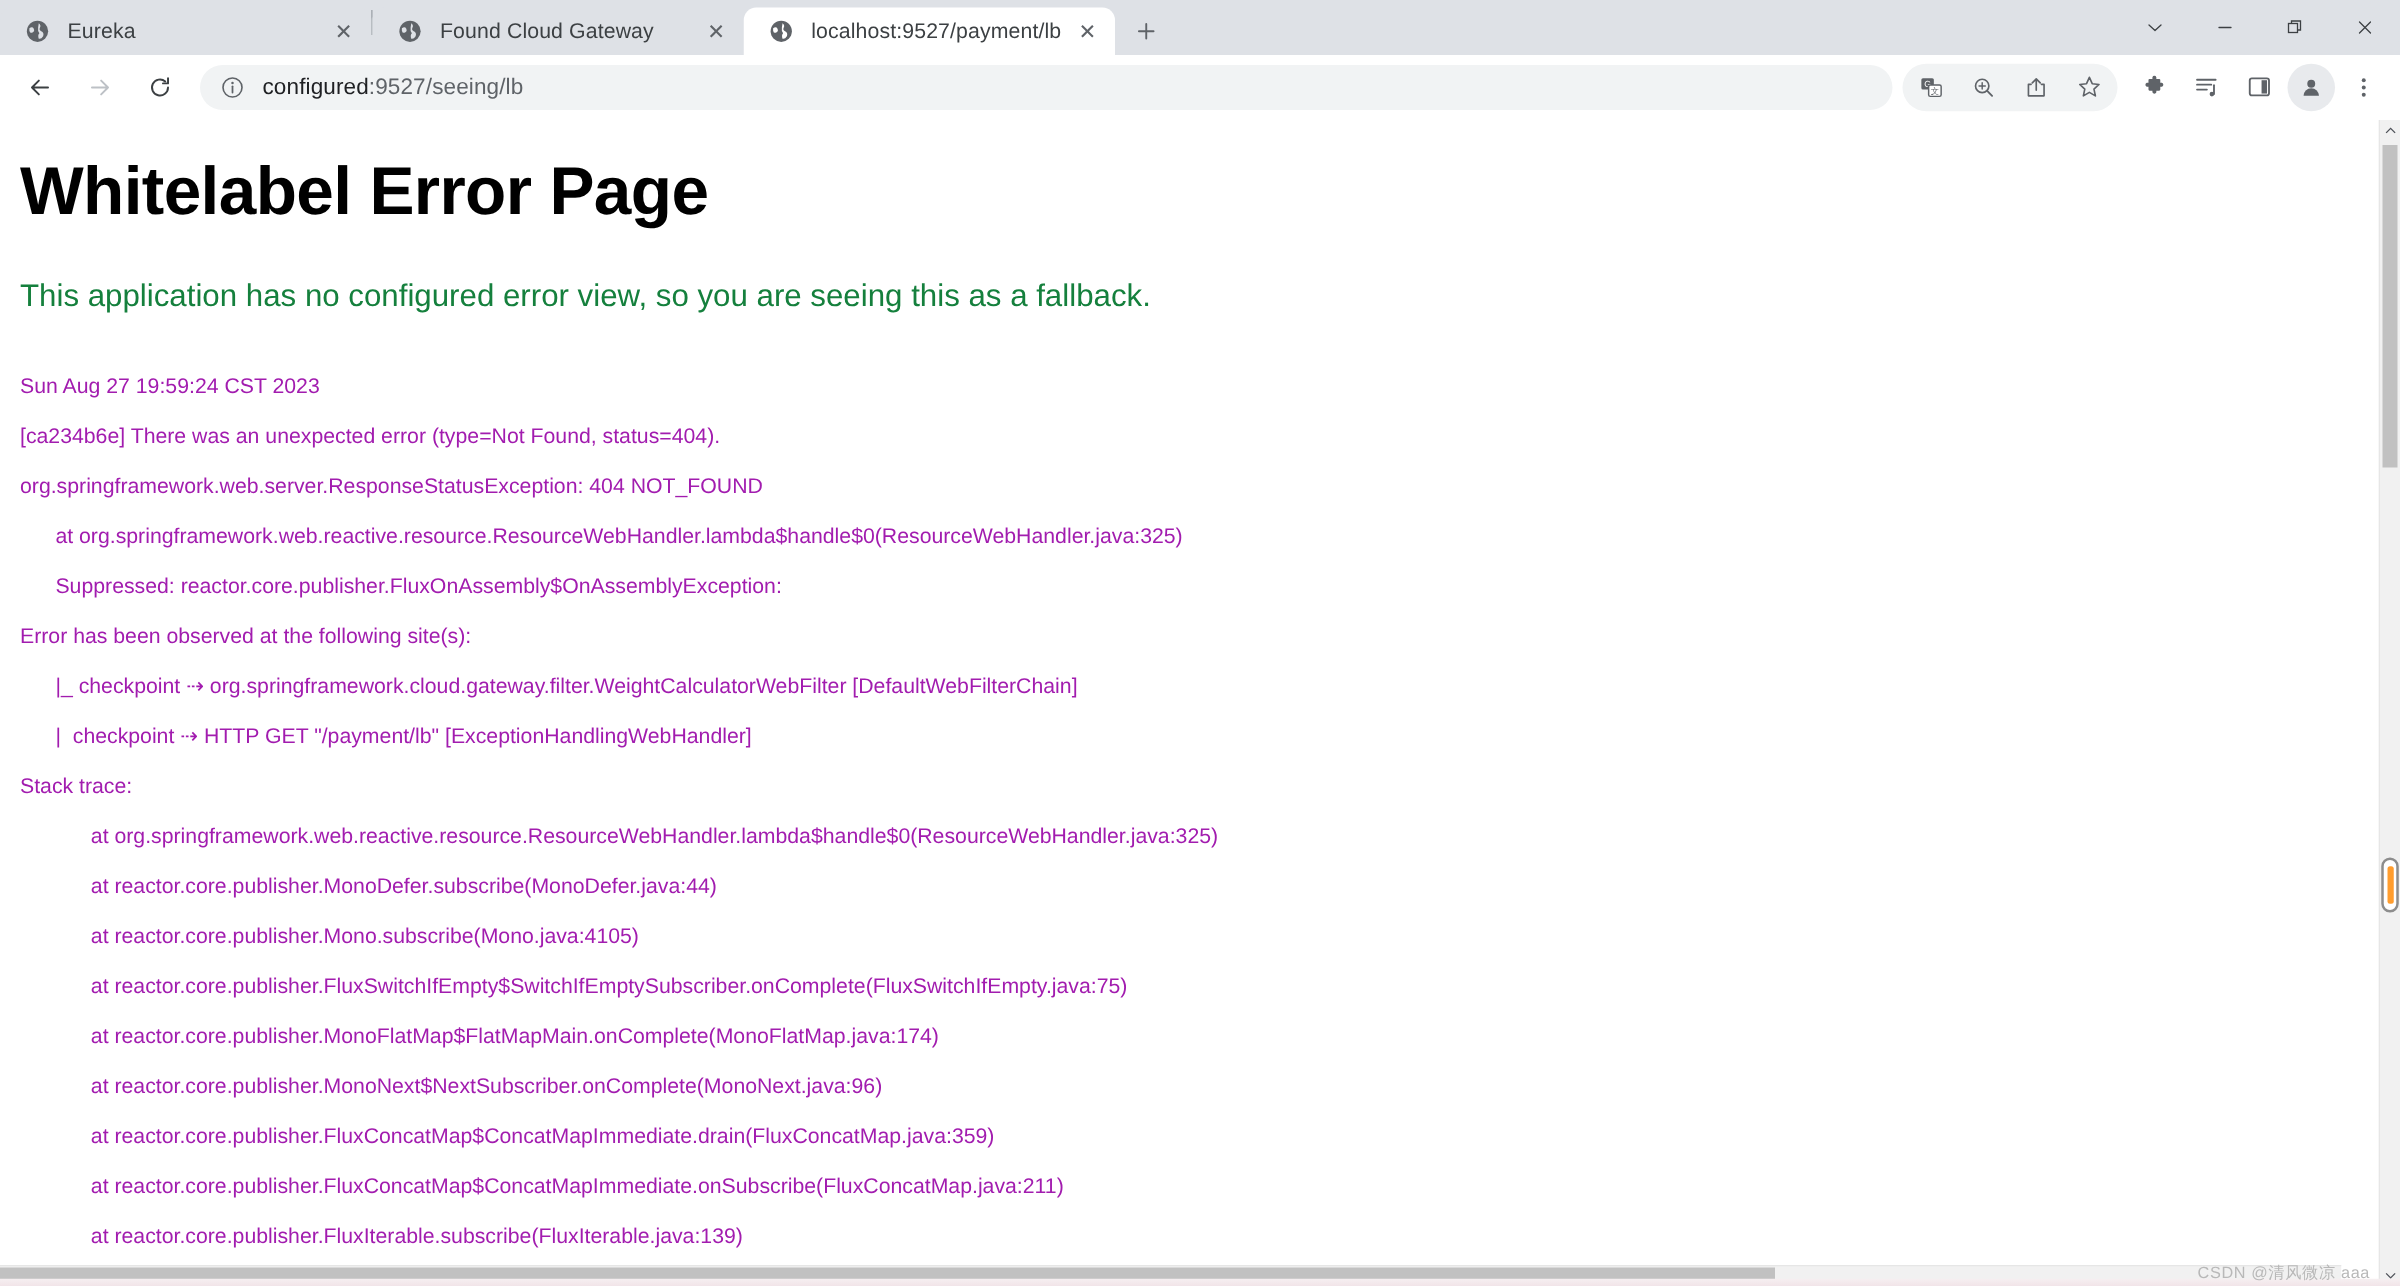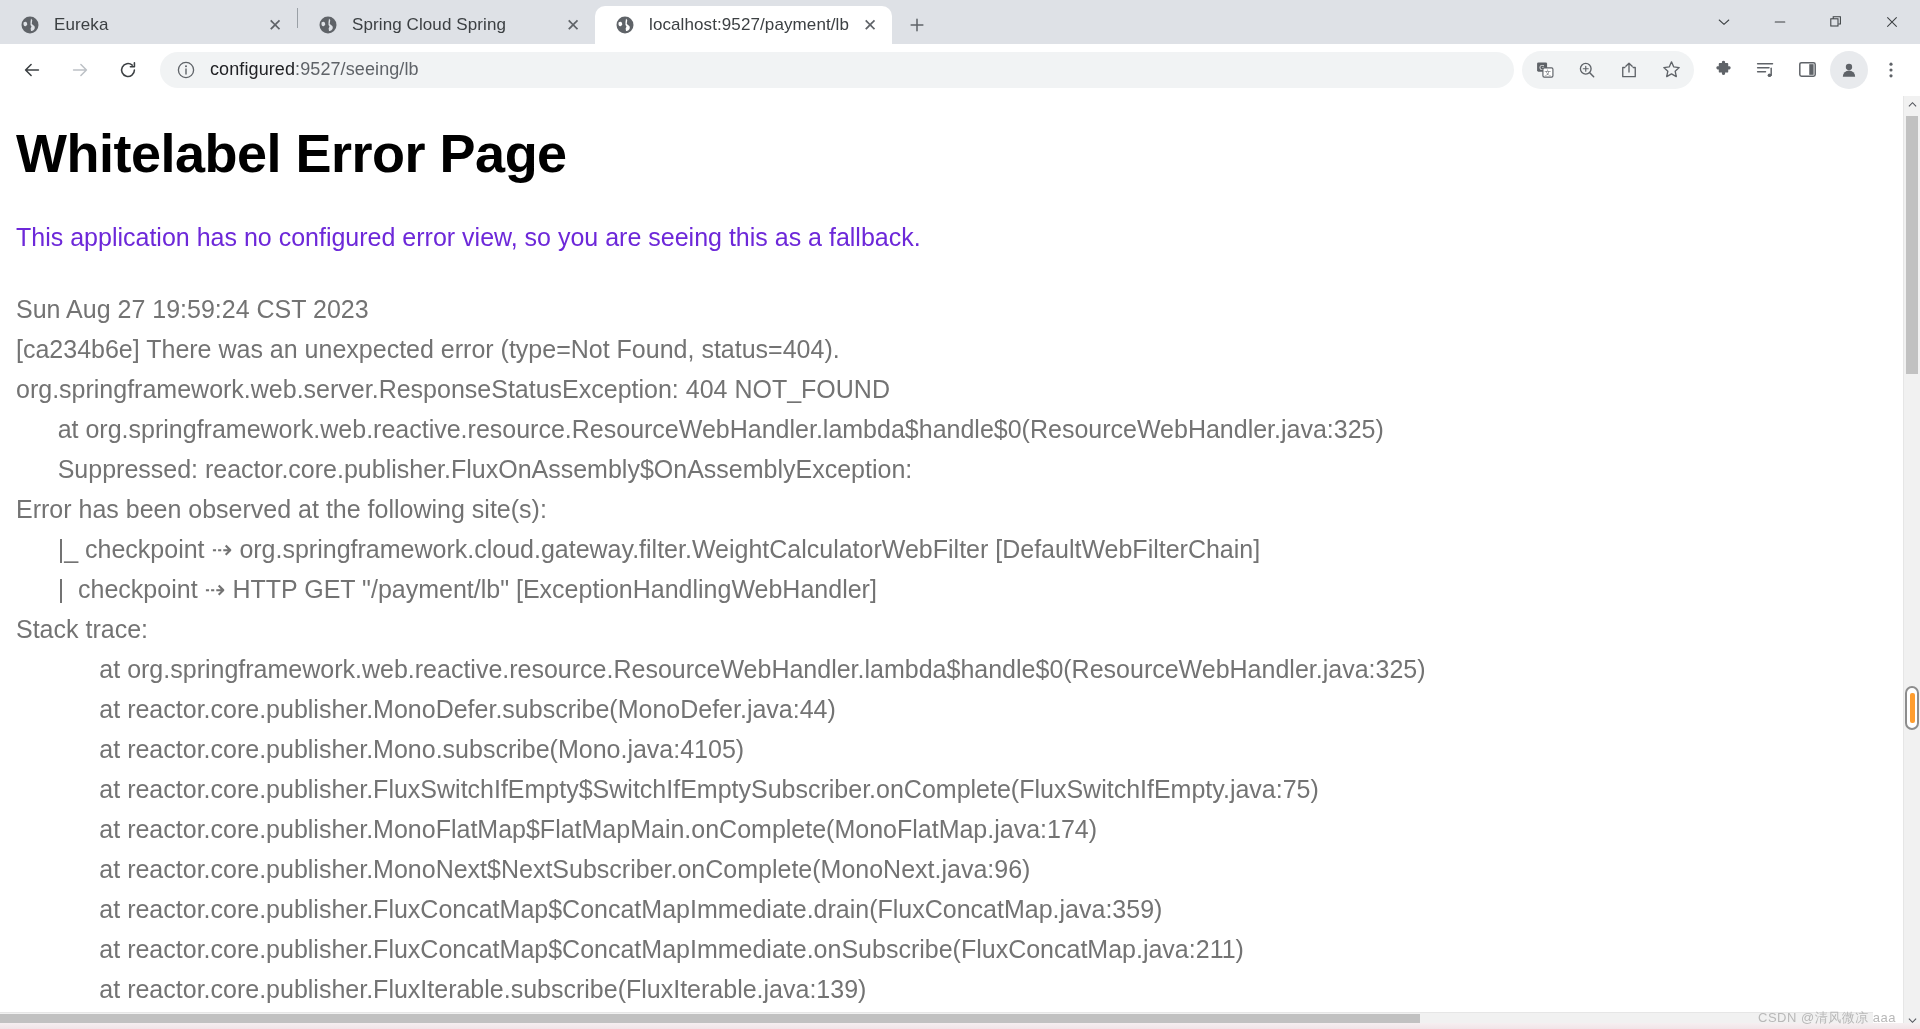--- a/index.html
+++ b/index.html
@@ -107,24 +107,24 @@
   }
   .page {
     flex: 1 1 auto; position: relative; overflow: hidden;
     padding: 0 0 0 16px;
   }
   h1.err-title {
     font-size: 54px; font-weight: bold; color: #000;
     margin: 26px 0 0 0; line-height: 1.15; letter-spacing: -.5px;
   }
   p.err-sub {
-    font-size: 25px; color: #6d28d9; margin: 38px 0 0 0; line-height: 1.25;
+    font-size: 25px; color: #15803d; margin: 38px 0 0 0; line-height: 1.25;
   }
   .trace {
-    font-size: 25px; color: #737373; margin: 36px 0 0 0;
+    font-size: 17px; color: #a21caf; margin: 36px 0 0 0;
     line-height: 40px; white-space: pre;
   }
   .trace .ln { display: block; height: 40px; }
 
   
   .vscroll {
     width: 17px; flex: 0 0 17px; background: #f1f1f1;
     border-left: 1px solid #e6e6e6; position: relative;
   }
   .vs-arrow {
@@ -188,21 +188,21 @@
     <div class="tab-sep"></div>
 
     <div class="tab inactive">
       <span class="favicon">
         <svg viewBox="0 0 20 20" width="20" height="20">
           <circle cx="10" cy="10" r="8.5" fill="#5f6368"></circle>
           <path d="M3.5 7.5 Q6 6 7 8 Q8 10 6 11 Q4 12 3.5 9.5 Z" fill="#dee1e6"></path>
           <path d="M11 3.5 Q13 5 12 7 Q11 9 13 10 Q15.5 11 14.5 14 Q13 16.5 11 16 Q10 13 11.5 11.5 Q10 10 10.5 7 Q10.8 5 11 3.5 Z" fill="#dee1e6"></path>
         </svg>
       </span>
-      <span class="tab-title">Spring Cloud Spring</span>
+      <span class="tab-title">Found Cloud Gateway</span>
       <span class="tab-close">✕</span>
     </div>
 
     <div class="tab active">
       <span class="favicon">
         <svg viewBox="0 0 20 20" width="20" height="20">
           <circle cx="10" cy="10" r="8.5" fill="#5f6368"></circle>
           <path d="M3.5 7.5 Q6 6 7 8 Q8 10 6 11 Q4 12 3.5 9.5 Z" fill="#ffffff"></path>
           <path d="M11 3.5 Q13 5 12 7 Q11 9 13 10 Q15.5 11 14.5 14 Q13 16.5 11 16 Q10 13 11.5 11.5 Q10 10 10.5 7 Q10.8 5 11 3.5 Z" fill="#ffffff"></path>
         </svg>

